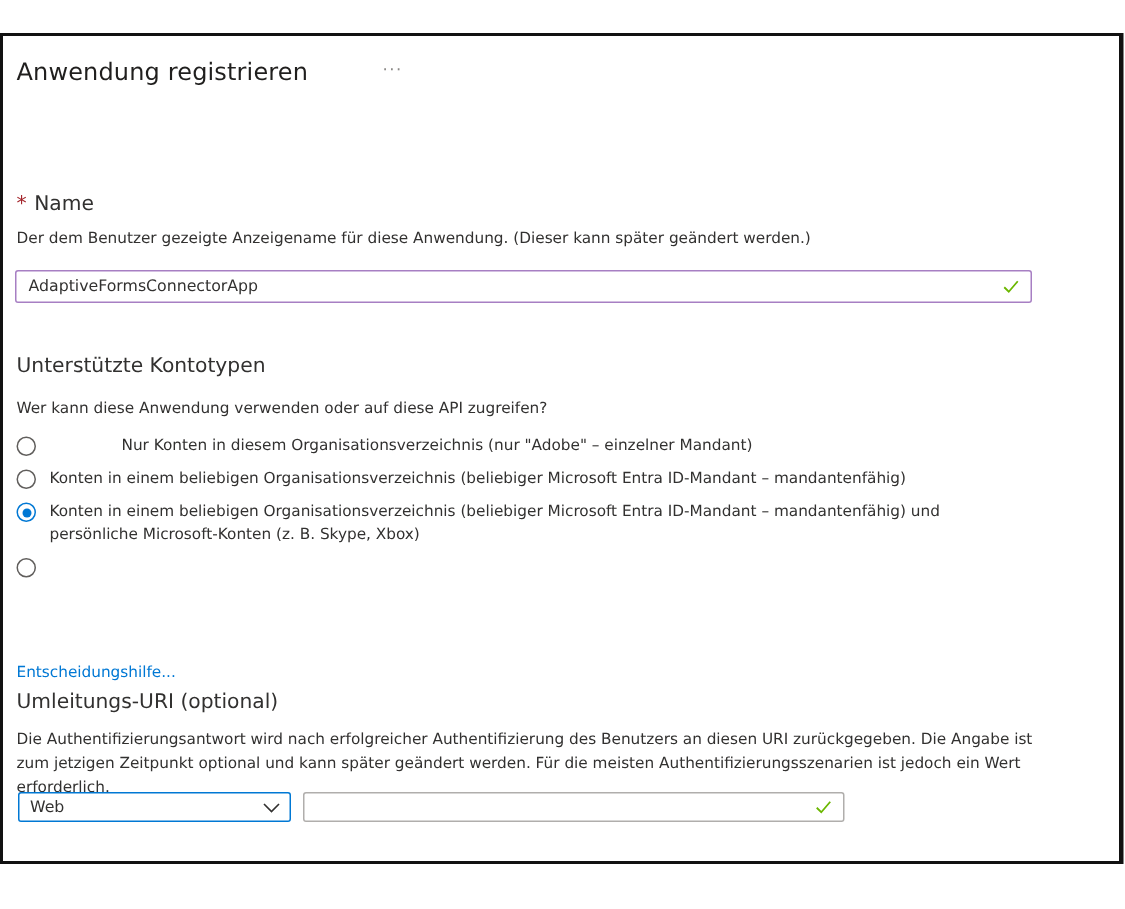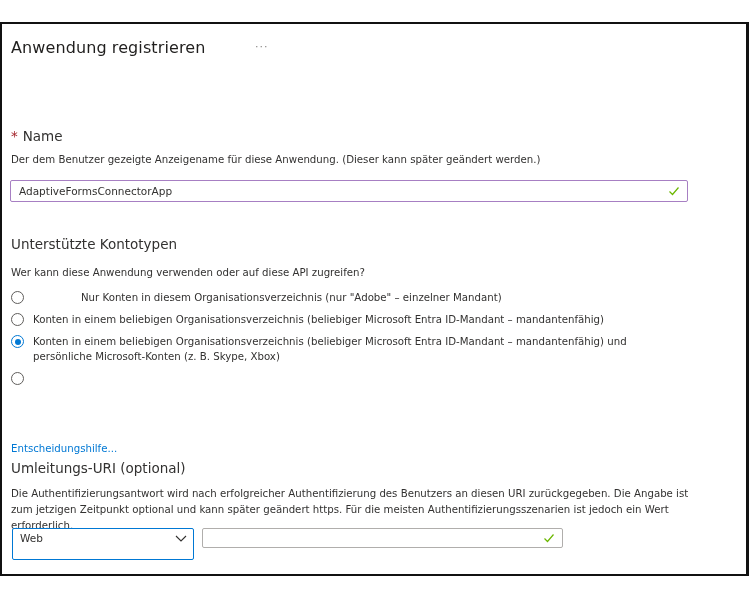--- a/index.html
+++ b/index.html
@@ -19,21 +19,21 @@
     .name-input .val { position: absolute; left: 8px; top: 4px; color: #323130; }
     .check { position: absolute; top: 3px; width: 14px; height: 14px; }
     .radio-row { position: absolute; left: 11px; display: flex; align-items: flex-start; }
     .radio { width: 13px; height: 13px; border: 1px solid #605e5c; border-radius: 50%;
              box-sizing: border-box; position: relative; flex: none; margin-top: 1px; }
     .radio.checked { border-color: #0078d4; }
     .radio.checked::after { content: ""; position: absolute; left: 2.5px; top: 2.5px; width: 6px; height: 6px;
              border-radius: 50%; background: #0078d4; }
     .radio-label { margin-left: 9px; font-size: 10.2px; color: #323130; line-height: 15px; }
     .link { position: absolute; left: 11px; top: 407px; font-size: 10.2px; color: #0078d4; margin-top: 36px; }
-    .select { left: 12px; top: 528px; width: 182px; height: 32px; border: 1px solid #0078d4;
+    .select { left: 12px; top: 528px; width: 182px; height: 20px; border: 1px solid #0078d4;
               border-radius: 2px; }
     .select .val { position: absolute; left: 7px; top: 3px; color: #323130; }
     .chev { position: absolute; right: 6px; top: 4px; width: 12px; height: 10px; }
     .uri-input { left: 202px; top: 528px; width: 361px; height: 20px; border: 1px solid #b0aeac;
                  border-radius: 2px; }
     .uri-input .ph { position: absolute; left: 6px; top: 3px; color: #7a7876; }
   </style>
 </head>
 <body>
 
@@ -66,21 +66,21 @@
   <span class="radio checked"></span>
   <span class="radio-label">Konten in einem beliebigen Organisationsverzeichnis (beliebiger Microsoft Entra ID-Mandant – mandantenfähig) und persönliche Microsoft-Konten (z. B. Skype, Xbox)</span>
 </div>
 <div class="radio-row" style="top:371px;">
   <span class="radio"></span>
 </div>
 
 <a class="link">Entscheidungshilfe...</a>
 
 <div class="sec-label" style="top:460px;">Umleitungs-URI (optional)</div>
-<div class="desc" style="top:486px; width:690px;">Die Authentifizierungsantwort wird nach erfolgreicher Authentifizierung des Benutzers an diesen URI zurückgegeben. Die Angabe ist zum jetzigen Zeitpunkt optional und kann später geändert https. Für die meisten Authentifizierungsszenarien ist jedoch ein Wert erforderlich.</div>
+<div class="desc" style="top:486px; width:690px;">Die Authentifizierungsantwort wird nach erfolgreicher Authentifizierung des Benutzers an diesen URI zurückgegeben. Die Angabe ist zum jetzigen Zeitpunkt optional und kann später geändert werden. Für die meisten Authentifizierungsszenarien ist jedoch ein Wert erforderlich.</div>
 
 <div class="input select">
   <span class="val">Web</span>
   <svg class="chev" viewBox="0 0 12 10">
       <path d="M1 3 L6 8 L11 3" fill="none" stroke="#323130" stroke-width="1.1"></path>
     </svg>
 </div>
 <div class="input uri-input">
   <svg class="check" style="right:6px; top:2px;" viewBox="0 0 14 14">
       <path d="M2.5 7.5 L5.5 10.5 L11.5 3.5" fill="none" stroke="#6bb700" stroke-width="1.2"></path>

